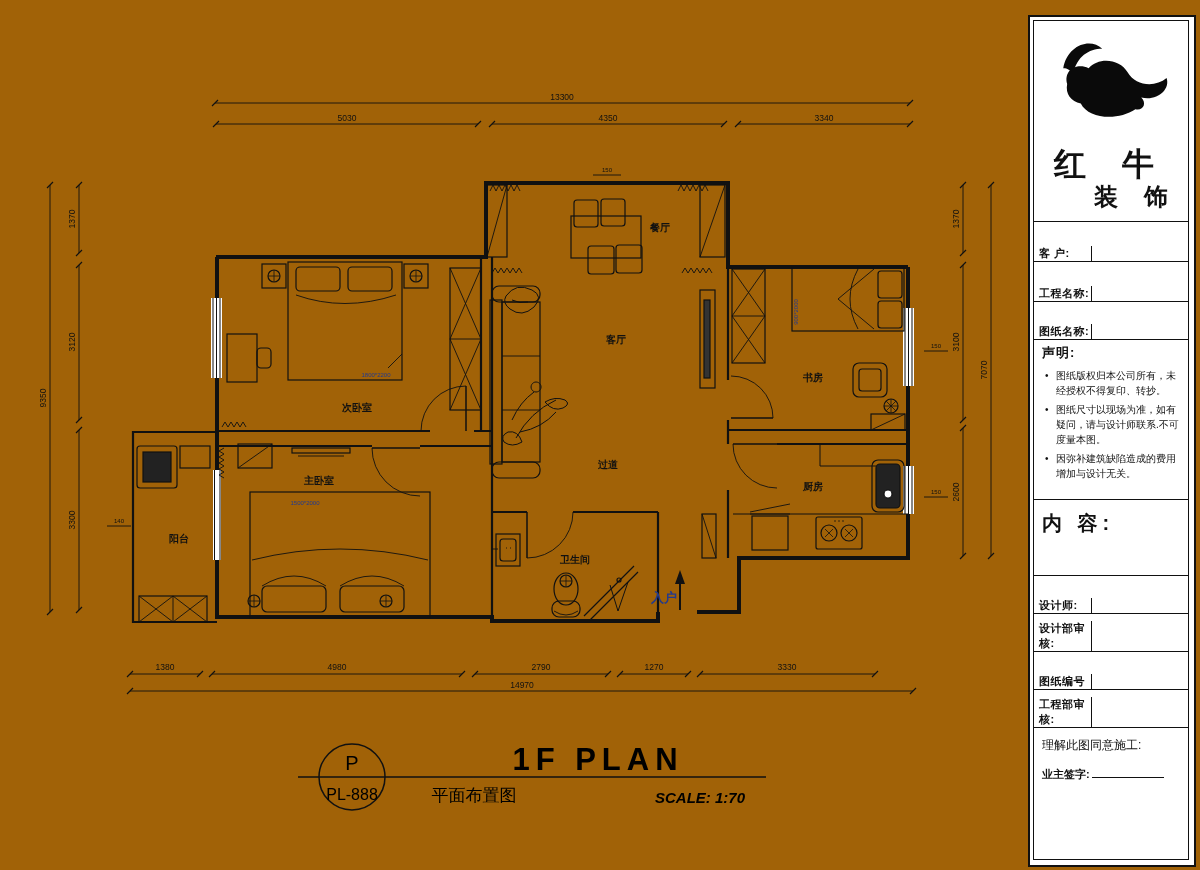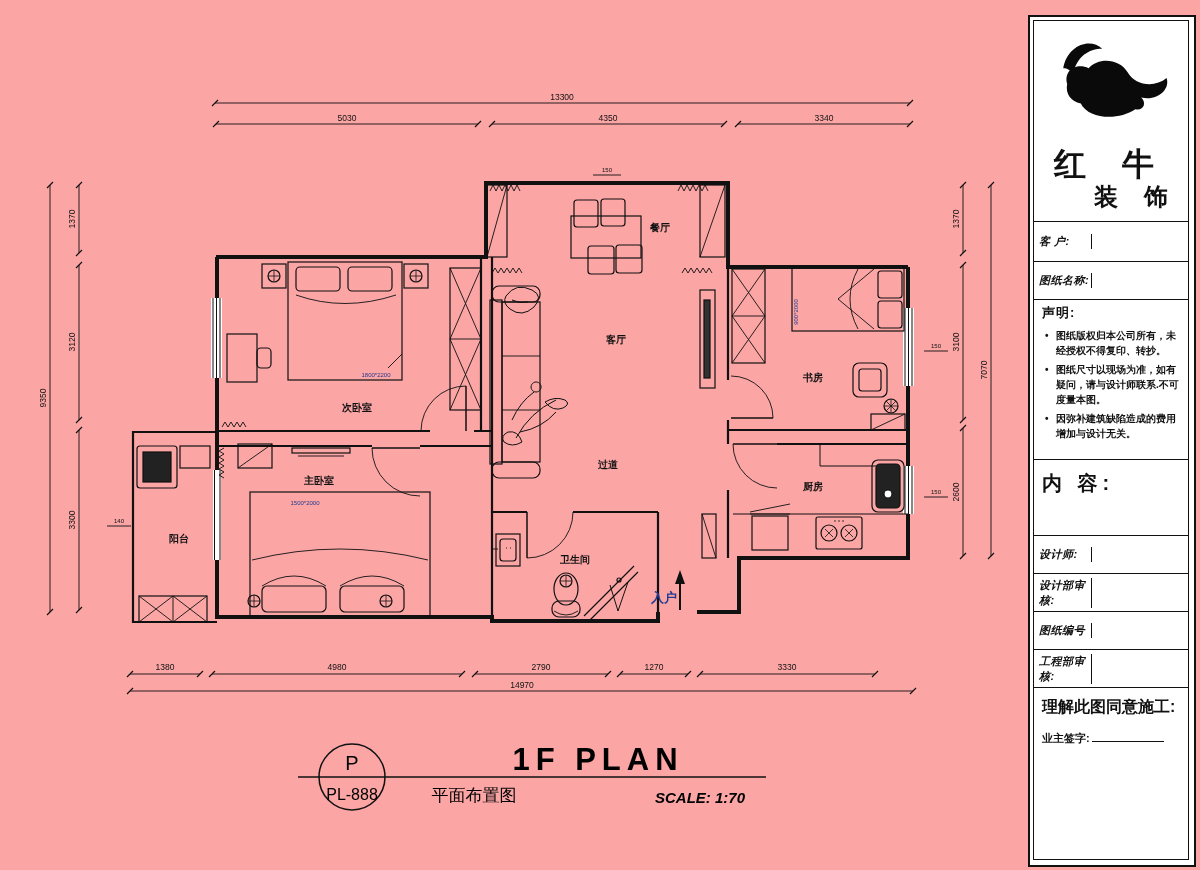--- a/index.html
+++ b/index.html
@@ -1,42 +1,42 @@
 <!DOCTYPE html>
 <html><head>
 <meta charset="utf-8">
 <style>
   html,body{margin:0;padding:0;background:#ffffff;}
   body{width:1200px;height:870px;position:relative;font-family:"Liberation Sans",sans-serif;color:#111;}
-  .sheet{position:absolute;inset:0;background:#fca5a5;}
+  .sheet{position:absolute;inset:0;background:#a16207;}
   svg.plan{position:absolute;left:0;top:0;}
   svg text{font-family:"Liberation Sans",sans-serif;}
   .dimtxt{font-size:8.5px;fill:#111;}
   .roomtxt{font-size:10px;font-weight:bold;fill:#111;}
   .smalltxt{font-size:6px;fill:#111;}
   .bluetxt{fill:#223a8f;}
   
   *{box-sizing:border-box;}
   .titleblock{position:absolute;left:1028px;top:15px;width:168px;height:852px;border:2px solid #111;background:#fff;}
   .tb-inner{position:absolute;left:3px;top:3px;width:156px;height:840px;border:1.5px solid #111;display:flex;flex-direction:column;}
   .tb-logo{height:200px;position:relative;}
   .tb-brand1{position:absolute;left:0;right:0;top:122px;text-align:center;font-family:"Liberation Serif",serif;font-weight:bold;font-size:32px;letter-spacing:14px;}
   .tb-brand2{position:absolute;right:10px;top:160px;font-family:"Liberation Serif",serif;font-weight:bold;font-size:24px;letter-spacing:10px;}
-  .tb-row{border-top:1.5px solid #111;display:flex;align-items:center;font-style:italic;}
+  .tb-row{border-top:1.5px solid #111;display:flex;align-items:flex-end;}
   .tb-row.h40{height:40px;}.tb-row.h38{height:38px;}
   .tb-label{width:58px;border-right:1.5px solid #111;font-size:11px;font-weight:bold;display:flex;align-items:center;padding-left:5px;letter-spacing:0.5px;}
   .tb-value{flex:1;}
   .tb-statement{border-top:1.5px solid #111;height:160px;padding:4px 6px 0 8px;}
   .tb-statement h3{margin:0 0 6px 0;font-size:13px;letter-spacing:1px;}
   .tb-statement ul{margin:0;padding-left:14px;list-style:none;}
-  .tb-statement li{font-size:10px;font-weight:bold;line-height:1.5;margin-bottom:4px;position:relative;}
+  .tb-statement li{font-size:10px;font-weight:normal;line-height:1.5;margin-bottom:4px;position:relative;}
   .tb-statement li:before{content:"•";position:absolute;left:-11px;}
   .tb-content{border-top:1.5px solid #111;height:76px;padding:10px 8px;font-size:20px;font-weight:bold;letter-spacing:5px;}
   .tb-footer{border-top:1.5px solid #111;flex:1;padding:9px 6px 0 8px;}
-  .tb-footer .l1{font-size:16px;font-weight:bold;}
+  .tb-footer .l1{font-size:12px;font-weight:normal;}
   .tb-footer .l2{font-size:11px;font-weight:bold;margin-top:13px;}
   .sign-line{display:inline-block;width:72px;border-bottom:1.5px solid #111;height:10px;margin-left:2px;}
 </style>
 </head>
 <body>
 
 <div class="sheet">
 
 <svg class="plan" width="1030" height="870" viewBox="0 0 1030 870">
 
@@ -285,20 +285,24 @@
         <path fill="#0a0a0a" d="M30,42 C34,18 58,10 70,22 C56,22 44,30 40,48 C36,42 32,42 30,42 Z"></path>
         <path fill="#0a0a0a" d="M34,58 C30,44 44,36 56,42 C66,30 88,32 96,46 C104,60 124,62 136,52 C140,64 126,76 110,72 C116,78 112,86 104,84 C86,96 56,94 48,78 C38,76 32,68 34,58 Z"></path>
       </svg>
       <div class="tb-brand1">红 牛</div>
       <div class="tb-brand2">装 饰</div>
     </div>
     <div class="tb-row h40">
           <div class="tb-label">客  户:</div>
           <div class="tb-value"></div>
         </div>
+    <div class="tb-row h40">
+          <div class="tb-label">工程名称:</div>
+          <div class="tb-value"></div>
+        </div>
     <div class="tb-row h38">
           <div class="tb-label">图纸名称:</div>
           <div class="tb-value"></div>
         </div>
     <div class="tb-statement">
       <h3>声明:</h3>
       <ul>
         <li>图纸版权归本公司所有，未经授权不得复印、转抄。</li>
         <li>图纸尺寸以现场为准，如有疑问，请与设计师联系.不可度量本图。</li>
         <li>因弥补建筑缺陷造成的费用增加与设计无关。</li>

